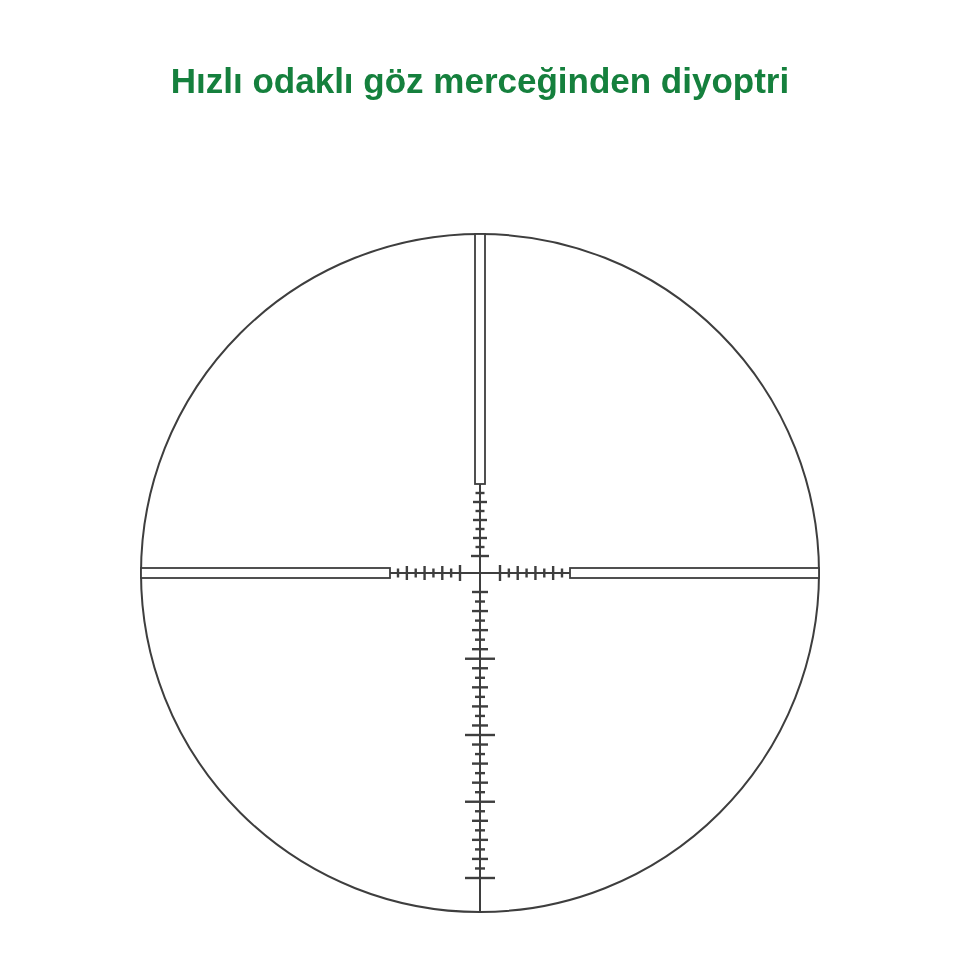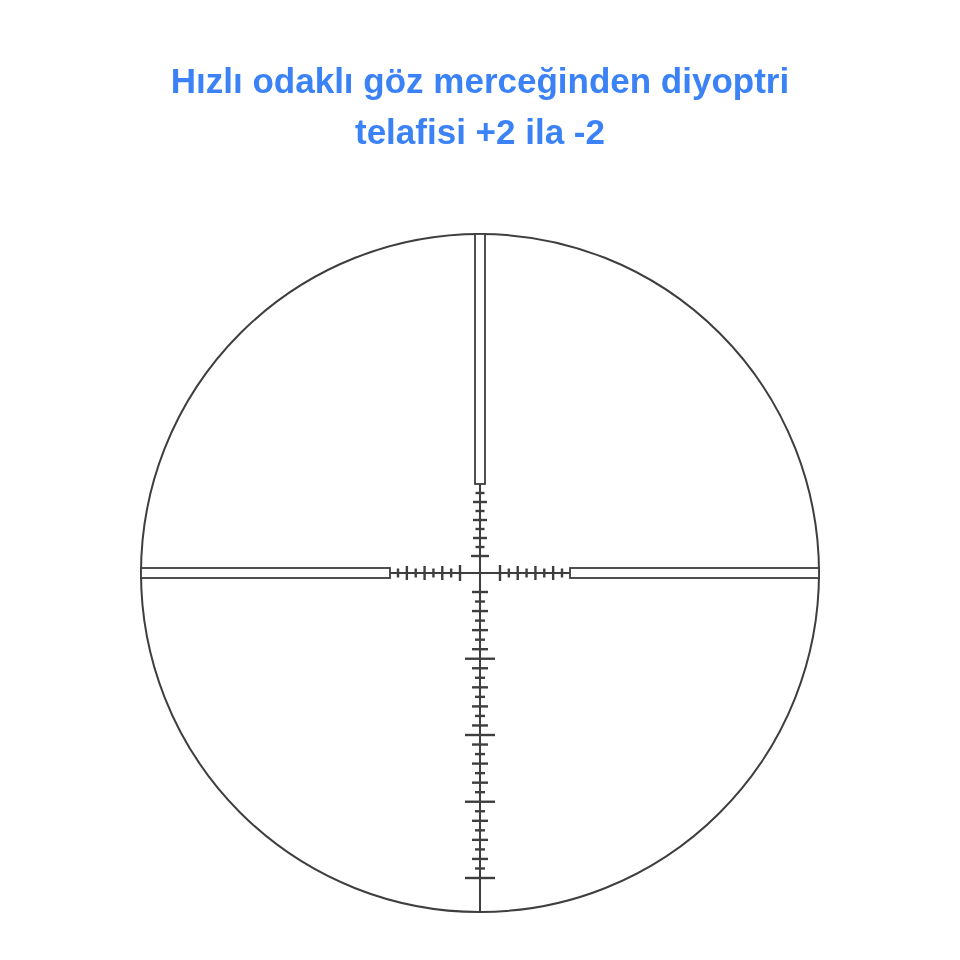--- a/index.html
+++ b/index.html
@@ -9,36 +9,36 @@
     font-family: "Liberation Sans", sans-serif;
     position: relative;
     overflow: hidden;
   }
   .title {
     position: absolute;
     top: 55px; left: 0;
     width: 960px;
     margin: 0;
     text-align: center;
-    color: #3b82f6;
+    color: #15803d;
     font-weight: bold;
     font-size: 35px;
     line-height: 51px;
     letter-spacing: 0px;
   }
   .reticle-wrap {
     position: absolute;
     top: 0; left: 0;
     width: 960px; height: 960px;
   }
 </style>
 </head>
 <body>
 
-<h1 class="title"><span>Hızlı odaklı göz merceğinden diyoptri</span><br><span>telafisi +2 ila -2</span></h1>
+<h1 class="title"><span>Hızlı odaklı göz merceğinden diyoptri</span><br></h1>
 
 <div class="reticle-wrap">
   <svg id="reticle-svg" width="960" height="960" viewBox="0 0 960 960">
       <circle cx="480" cy="573" r="339" fill="none" stroke="#3e3e3e" stroke-width="2"></circle>
       <line x1="480" y1="484" x2="480" y2="912" stroke="#3e3e3e" stroke-width="2"></line>
       <line x1="390" y1="573" x2="570" y2="573" stroke="#3e3e3e" stroke-width="2"></line>
       <rect x="475" y="234" width="10" height="250" fill="#ffffff" stroke="#3e3e3e" stroke-width="1.8"></rect>
       <rect x="141" y="568" width="249" height="10" fill="#ffffff" stroke="#3e3e3e" stroke-width="1.8"></rect>
       <rect x="570" y="568" width="249" height="10" fill="#ffffff" stroke="#3e3e3e" stroke-width="1.8"></rect>
       <line x1="475.5" y1="493" x2="484.5" y2="493" stroke="#3e3e3e" stroke-width="2.4"></line>

